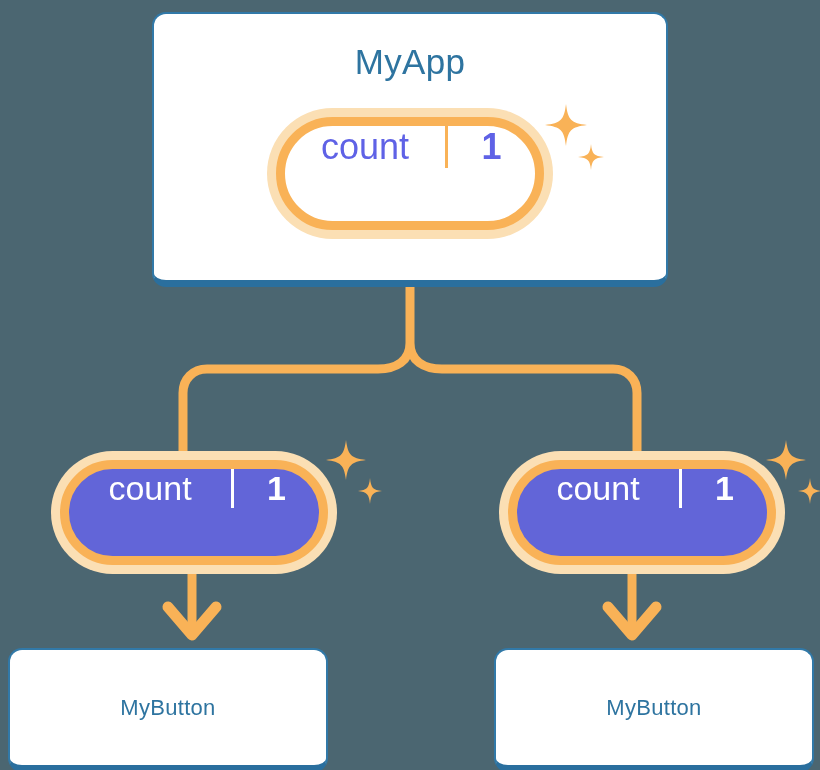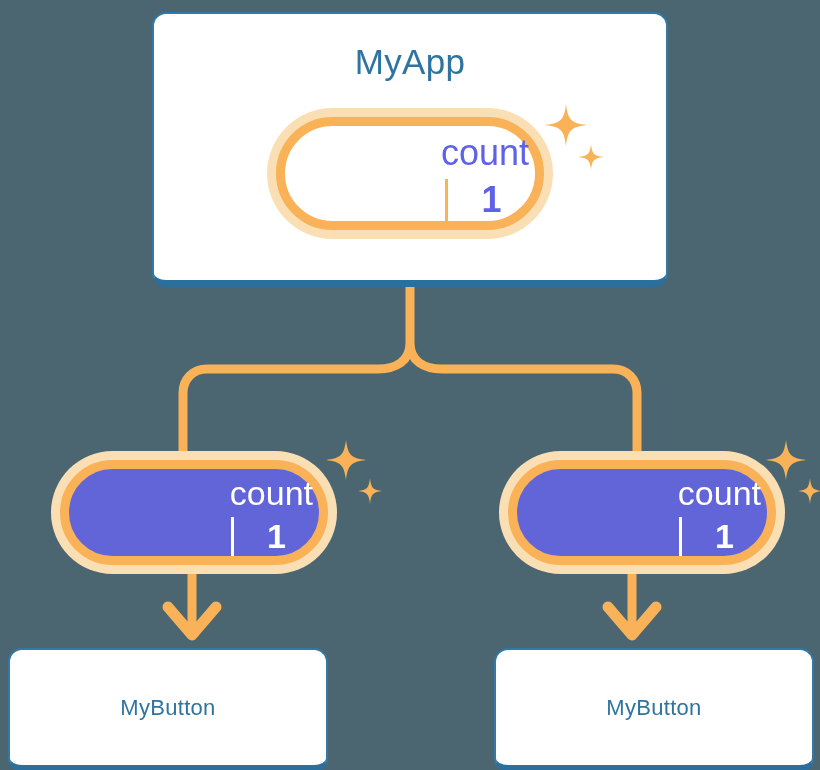--- a/index.html
+++ b/index.html
@@ -69,27 +69,26 @@
   #card-mybutton-right { left: 494px; }
   .card-mybutton .card-title {
     font-size: 22px;
   }
 
   
   .pill {
     position: absolute;
     box-sizing: border-box;
     display: flex;
-    align-items: flex-end;
+    align-items: flex-start;
     border-radius: 999px;
     
     border: 9px solid #f9b257;
     background-clip: padding-box;
     box-shadow: 0 0 0 9px #fbdfb4;
-    flex-direction: column;
   }
   .pill-cell {
     display: flex;
     align-items: center;
     justify-content: center;
     box-sizing: border-box;
     white-space: nowrap;
   }
   .pill-key {
     flex: 1 1 auto;

